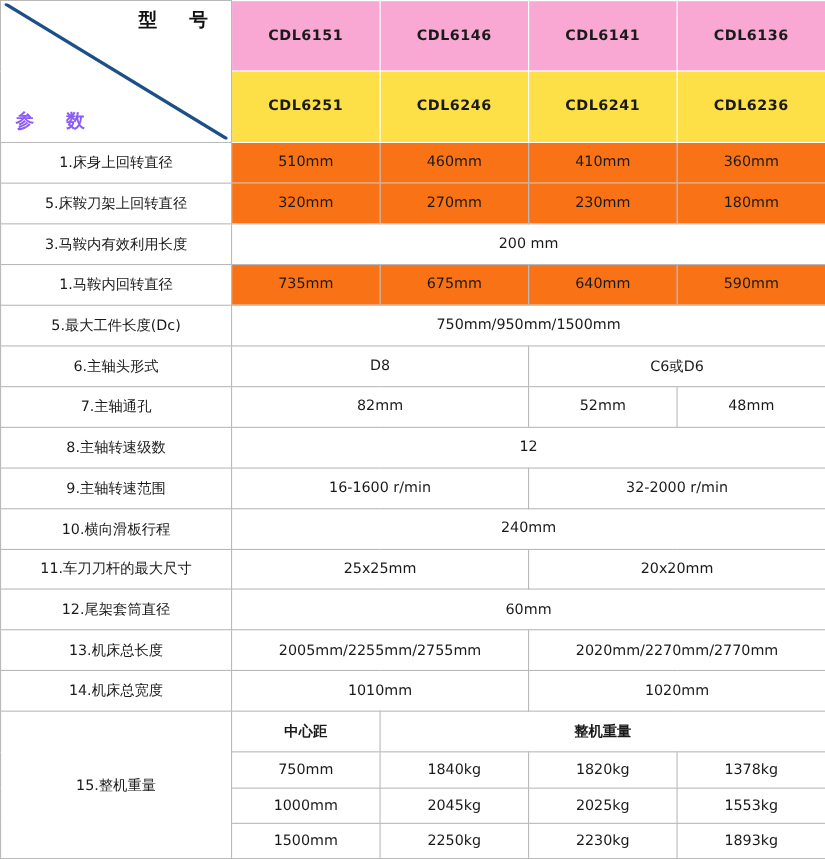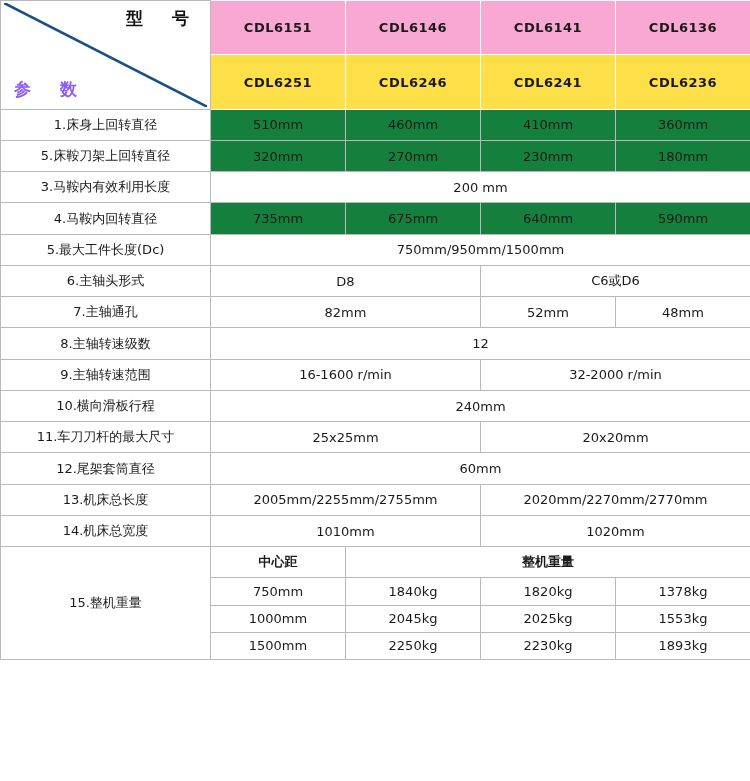--- a/index.html
+++ b/index.html
@@ -11,21 +11,21 @@
     width: 750px;
     height: 781px;
     font-family: "DejaVu Sans", "Liberation Sans", sans-serif;
     color: #111;
     overflow: hidden;
   }
   table.spec {
     border-collapse: collapse;
     table-layout: fixed;
     width: 750px;
-    height: 660px;
+    height: 781px;
   }
   table.spec td {
     border: 1px solid #b9b9b9;
     text-align: center;
     vertical-align: middle;
     font-size: 13px;
     color: #1a1a1a;
     padding: 2px 3px;
     box-sizing: border-box;
   }
@@ -83,21 +83,21 @@
     text-align: left;
     padding-left: 6px;
     font-size: 15px;
     color: #111;
     font-weight: normal;
   }
   td.val {
     font-size: 13px;
   }
   td.shade {
-    background: #15803d;
+    background: #f97316;
   }
   td.weight-label {
     text-align: left;
     padding-left: 6px;
     font-size: 15px;
   }
   td.sub {
     font-size: 12px;
     margin-left: 44px;
   }
@@ -161,21 +161,21 @@
       <td class="val shade">230mm</td>
       <td class="val shade">180mm</td>
     </tr>
 
     <tr>
       <td class="rowlabel">3.马鞍内有效利用长度</td>
       <td class="val" colspan="4">200 mm</td>
     </tr>
 
     <tr>
-      <td class="rowlabel">4.马鞍内回转直径</td>
+      <td class="rowlabel">1.马鞍内回转直径</td>
       <td class="val shade">735mm</td>
       <td class="val shade">675mm</td>
       <td class="val shade">640mm</td>
       <td class="val shade">590mm</td>
     </tr>
 
     <tr>
       <td class="rowlabel">5.最大工件长度(Dc)</td>
       <td class="val" colspan="4">750mm/950mm/1500mm</td>
     </tr>

